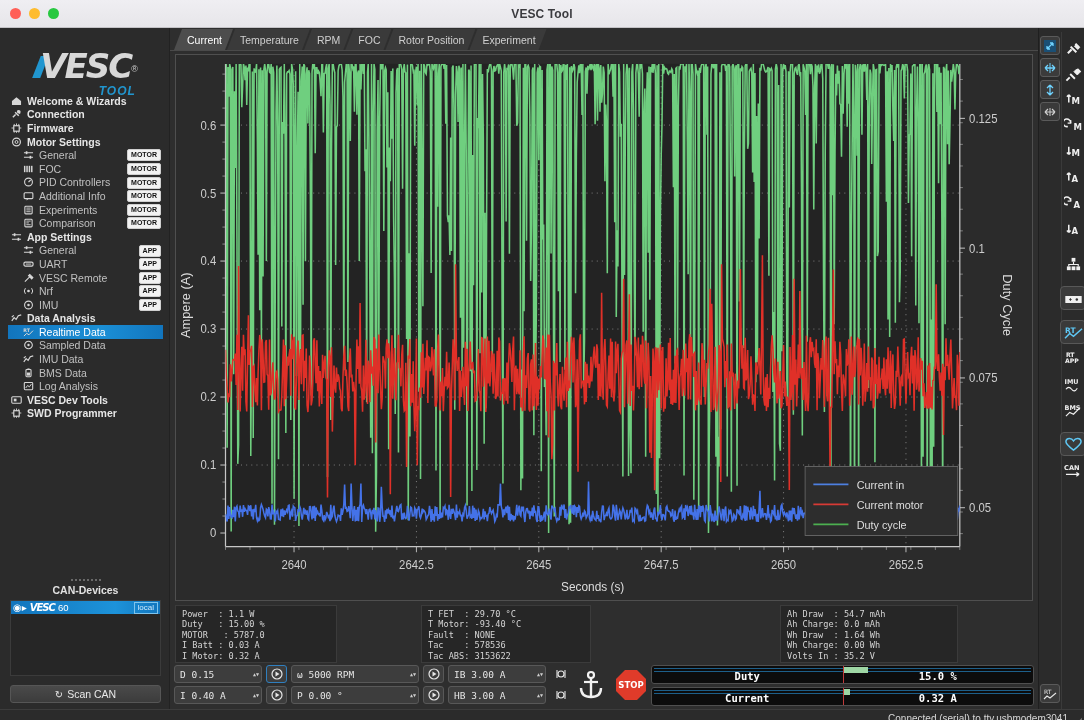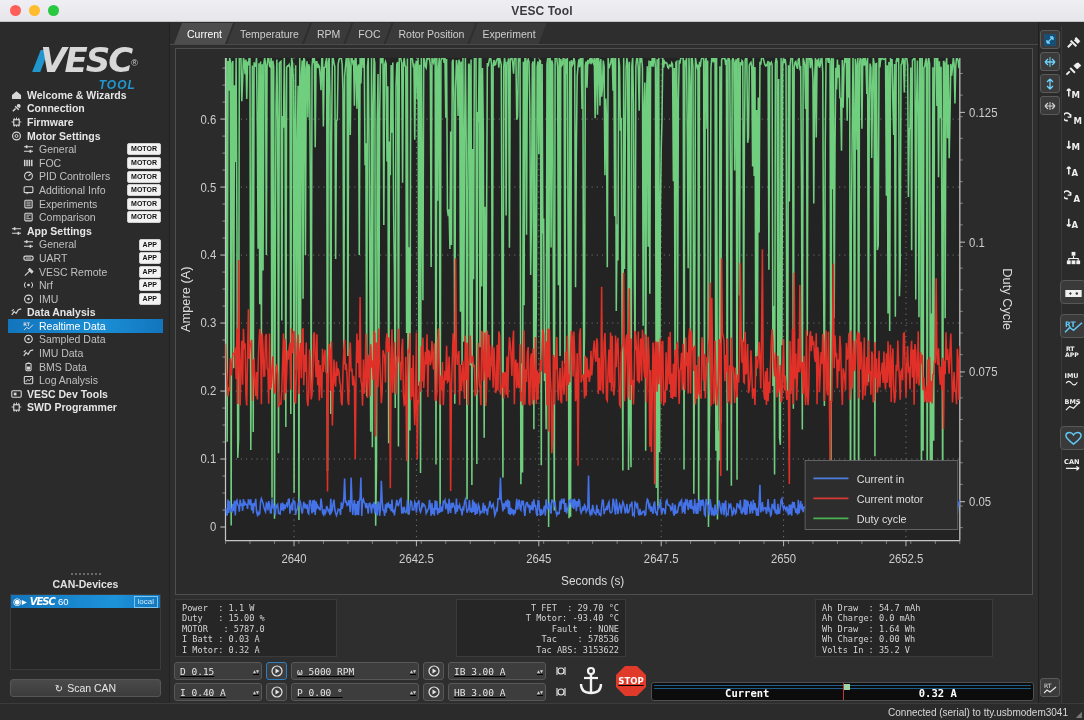--- a/index.html
+++ b/index.html
@@ -4,21 +4,21 @@
 <style>
   * { box-sizing: border-box; margin: 0; padding: 0; }
   html, body {
     width: 1084px; height: 720px;
     background: #2b2b2b;
     font-family: "Liberation Sans", sans-serif;
     overflow: hidden;
   }
   
   #titlebar {
-    height: 22px; width: 1084px;
+    height: 28px; width: 1084px;
     background: linear-gradient(#efeef2, #e7e6ea);
     border-bottom: 1px solid #c3c2c6;
     display: flex; align-items: center;
     position: relative;
   }
   #traffic { display: flex; gap: 8px; padding-left: 10px; }
   .dot { width: 11px; height: 11px; border-radius: 50%; }
   .dot.red { background: #ff5f57; }
   .dot.amber { background: #febc2e; }
   .dot.green { background: #28c840; }
@@ -146,28 +146,27 @@
   #statusrow {
     height: 60px; display: flex; padding: 2px 5px 0 5px; gap: 4px;
   }
   .statbox {
     background: #262626; border: 1px solid #3b3b3b;
     font-family: "DejaVu Sans Mono", monospace;
     font-size: 8.6px; color: #d4d4d4;
     padding: 3px 6px; line-height: 10.4px; white-space: pre;
   }
   .sp1 { width: 162px; }
-  .sp2 { width: 170px; margin-left: 115px; text-align: right; }
+  .sp2 { width: 170px; margin-left: 80px; }
   .sp3 { width: 178px; margin-left: 185px; }
   
   #ctrlbar {
-    height: 46px; display: flex; align-items: flex-end;
+    height: 46px; display: flex; align-items: flex-start;
     padding: 2px 4px 2px 4px; gap: 0;
     background: #2e2e2e;
-    text-decoration: underline;
   }
   .ctrl-col { display: flex; flex-direction: column; gap: 3px; }
   .ctrl-row { display: flex; align-items: center; gap: 4px; }
   .spin {
     display: flex; align-items: center;
     background: #3d3d3d; border: 1px solid #585858; border-radius: 3px;
     height: 18px; padding: 0 2px 0 5px;
     font-family: "DejaVu Sans Mono", monospace;
     font-size: 9.5px; color: #e6e6e6;
   }
@@ -795,20 +794,27 @@
             <path d="M5 18 C5 25 10 27 15 27 C20 27 25 25 25 18" fill="none" stroke="#f2f2f2" stroke-width="2.4"></path>
           </svg>
         </div>
         <div id="stop-btn">
           <div class="stop-oct">STOP</div>
         </div>
 
         <div id="gauges">
             <div class="gauge">
               <div class="g-track"></div>
+              <div class="g-fill" style="left:50%;width:6.75%"></div>
+              <div class="g-center" style="left:50%"></div>
+              <div class="g-label">Duty</div>
+              <div class="g-value">15.0 %</div>
+            </div>
+            <div class="gauge">
+              <div class="g-track"></div>
               <div class="g-fill" style="left:50%;width:2.025%"></div>
               <div class="g-center" style="left:50%"></div>
               <div class="g-label">Current</div>
               <div class="g-value">0.32 A</div>
             </div>
           </div>
       </div>
     </div>
 
     <div id="rightbar">

